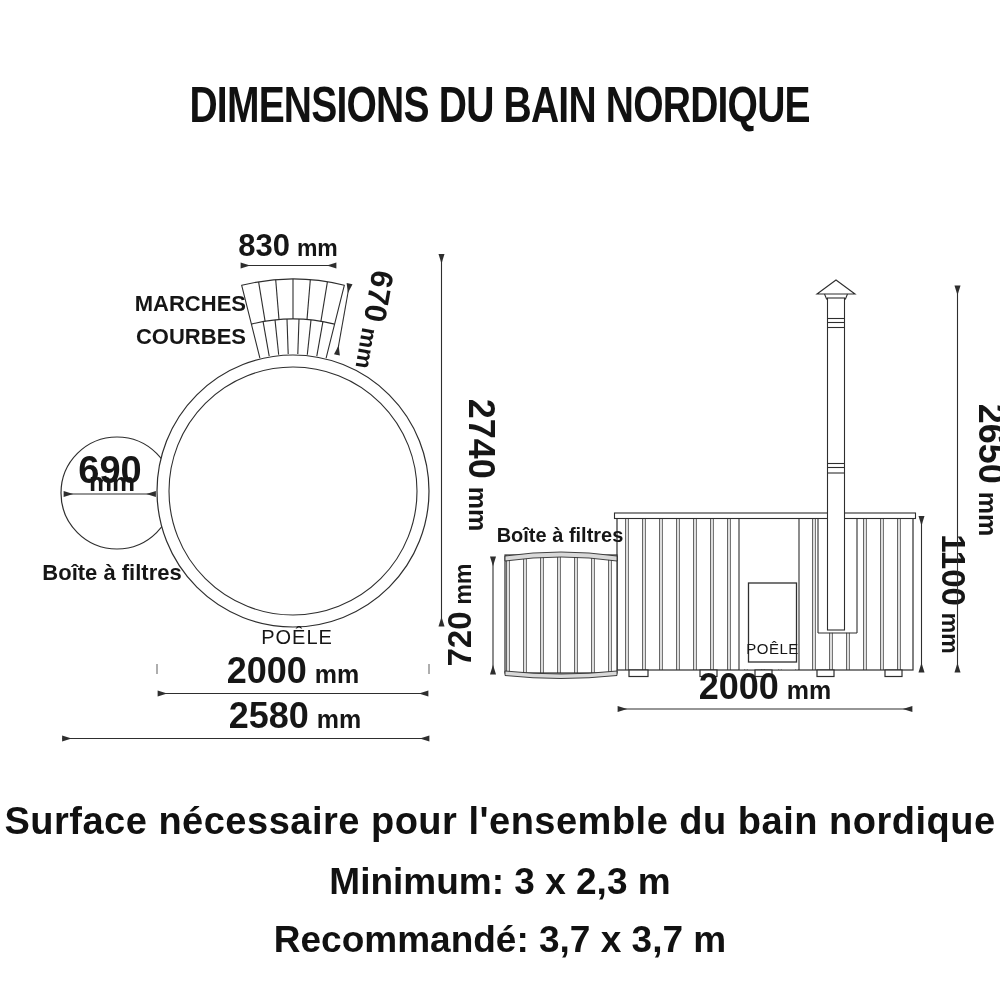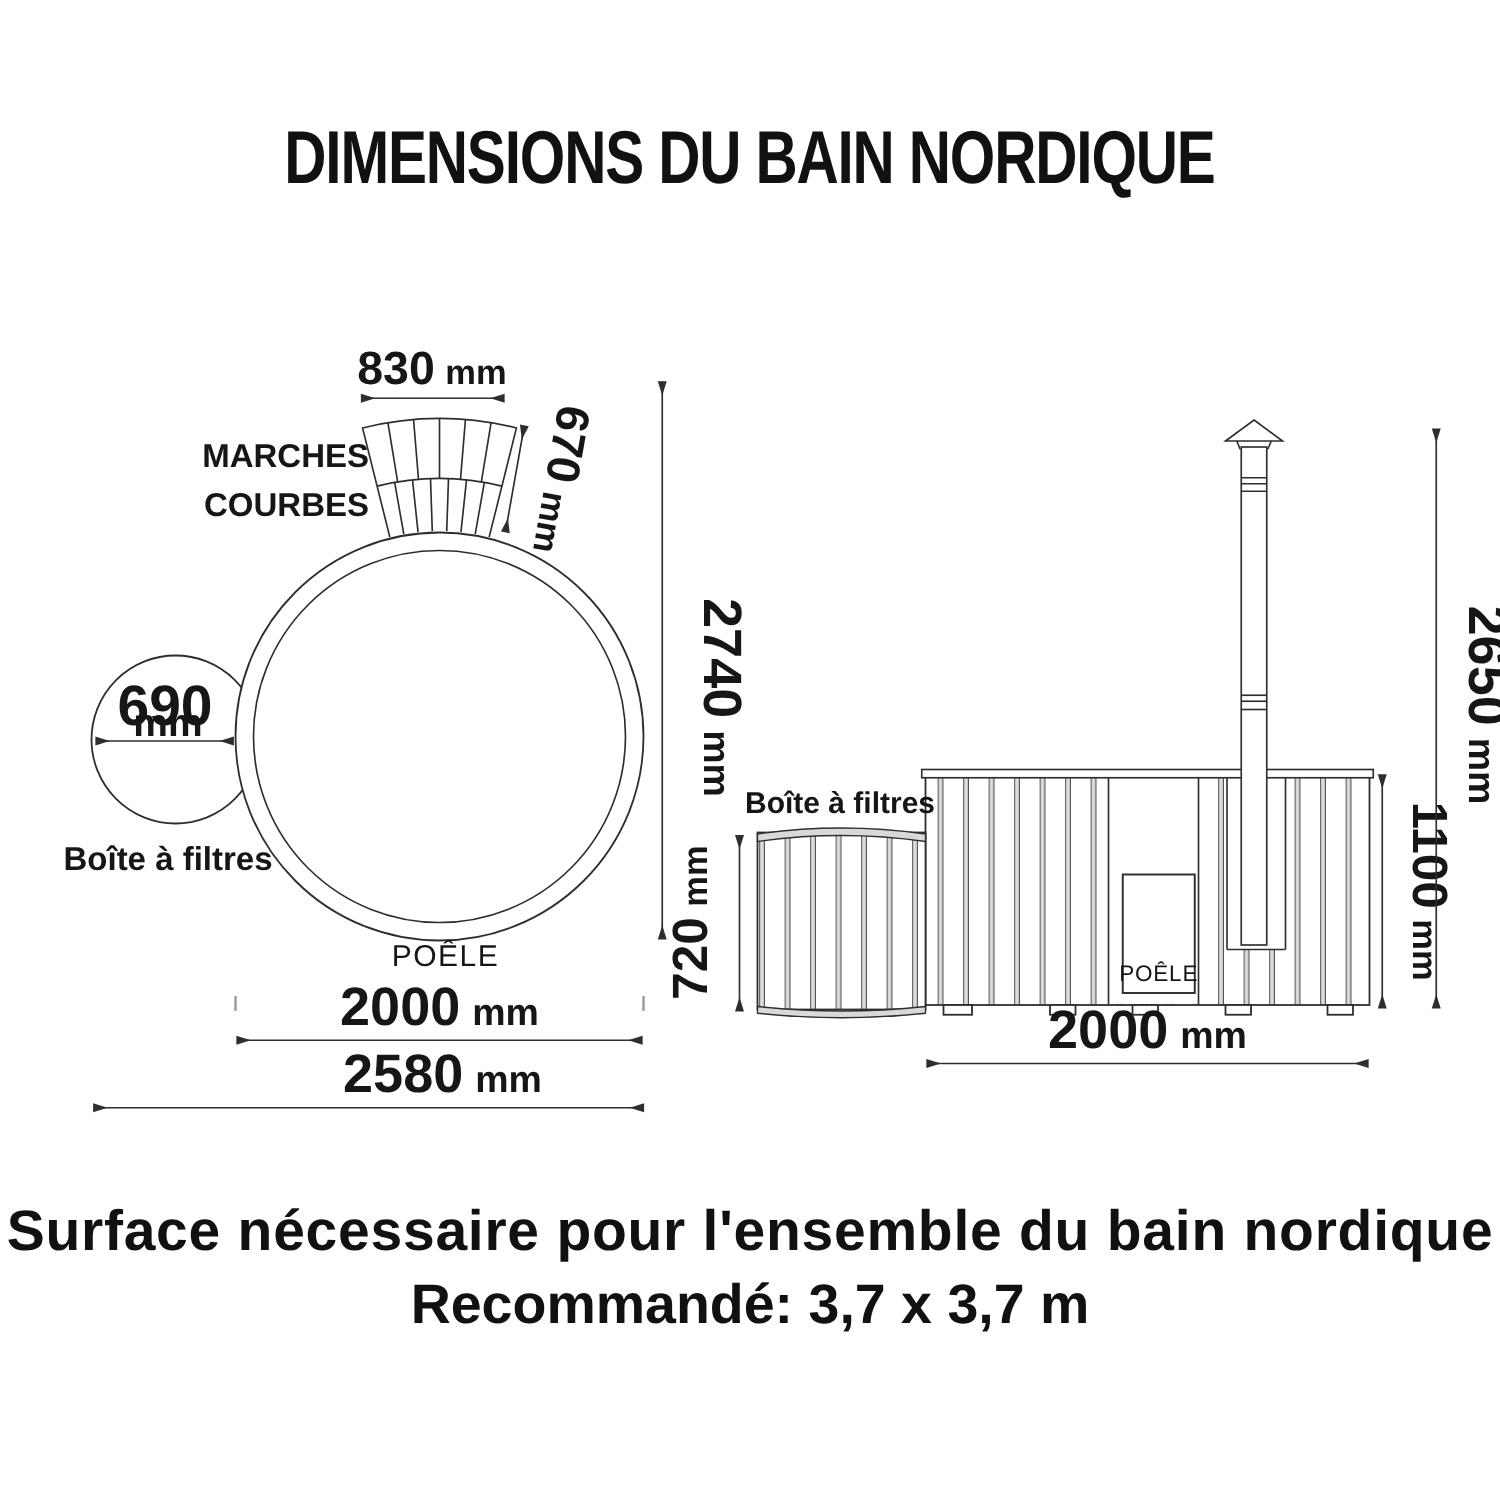--- a/index.html
+++ b/index.html
@@ -22,21 +22,21 @@
   .unit{font-size:25px;font-weight:600;}
   .unit-s{font-size:23px;font-weight:600;}
   .lbl{font-size:22px;font-weight:700;}
   .lbl-s{font-size:20px;font-weight:700;}
   .poele{font-size:20px;font-weight:500;letter-spacing:1px;}
   .poele-s{font-size:15px;font-weight:500;letter-spacing:.5px;}
   
   #footer{position:absolute;top:800px;left:0;width:1000px;text-align:center;}
   #footer .l1{font-size:38px;font-weight:600;letter-spacing:.5px;}
   #footer .l2{font-size:37px;font-weight:700;margin-top:18px;}
-  #footer .l3{font-size:37px;font-weight:700;margin-top:6px;}
+  #footer .l3{font-size:37px;font-weight:700;margin-top:16px;}
 </style>
 </head>
 <body>
 
 <div id="page">
 
   <div id="title-wrap">
     <span class="t">DIMENSIONS DU BAIN NORDIQUE</span>
   </div>
 
@@ -180,16 +180,17 @@
 
       <line class="dimline" x1="957.5" y1="56" x2="957.5" y2="442" marker-start="url(#ah)" marker-end="url(#ah)"></line>
       <text x="979" y="240" text-anchor="middle" transform="rotate(90 979 240)">
         <tspan class="num">2650</tspan><tspan class="unit" dx="8">mm</tspan>
       </text>
     </g>
   </svg>
 
   <div id="footer">
     <div class="l1">Surface nécessaire pour l'ensemble du bain nordique</div>
+    <div class="l2">Minimum: 3 x 2,3 m</div>
     <div class="l3">Recommandé: 3,7 x 3,7 m</div>
   </div>
 
 </div>
 
 </body></html>

